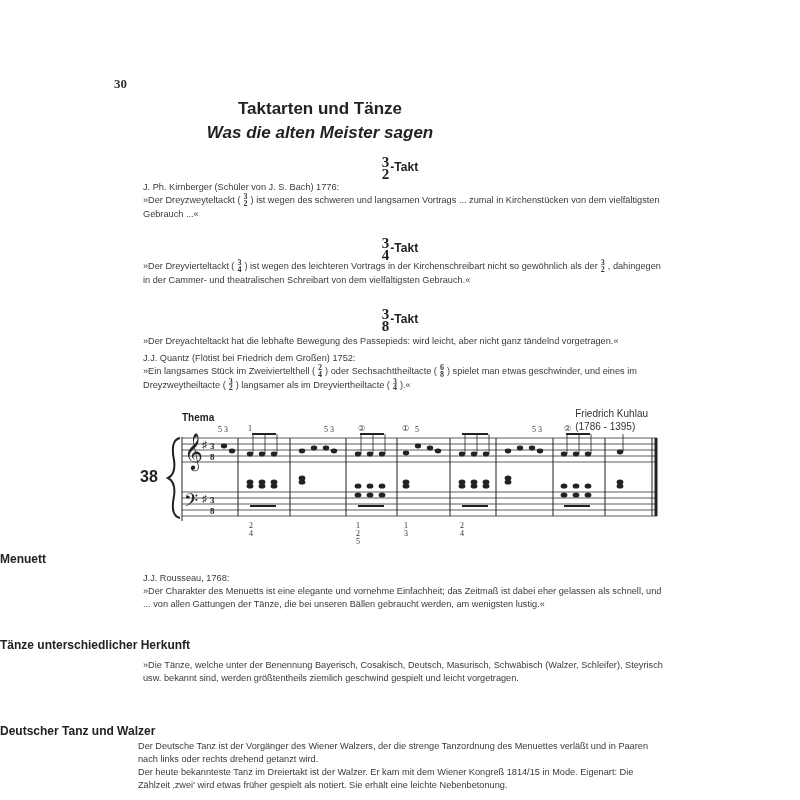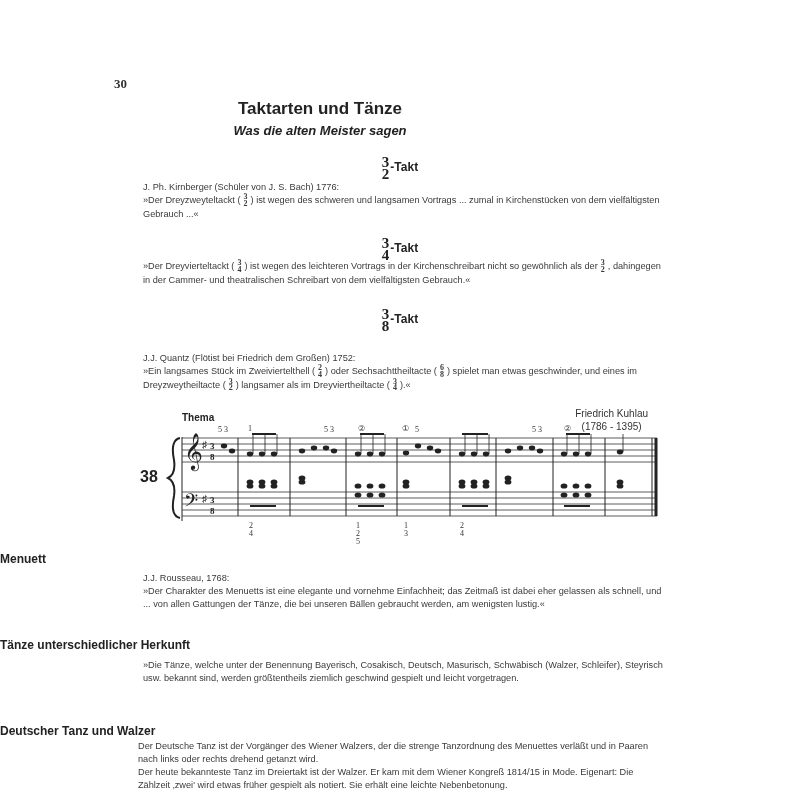--- a/index.html
+++ b/index.html
@@ -2,28 +2,28 @@
 <html><head>
 <meta charset="utf-8">
 <style>
   html, body { margin: 0; padding: 0; background: #ffffff; }
   body { width: 800px; height: 800px; position: relative; overflow: hidden; color: #2a2a2a;
          font-family: "Liberation Sans", sans-serif; }
   .page { position: absolute; left: 0; top: 0; width: 800px; height: 800px; margin-top: 44px; }
   .pgnum { position: absolute; left: 114px; top: 32px; font-family: "Liberation Serif", serif; font-size: 13px; font-weight: bold; color: #333; }
   .title { position: absolute; left: 0; width: 640px; text-align: center; font-weight: bold; color: #222; }
   .t1 { top: 55px; font-size: 17px; }
-  .t2 { top: 79px; font-size: 13px; font-style: italic; }
+  .t2 { top: 79px; font-size: 17px; font-style: italic; }
   .takt { position: absolute; left: 0; width: 800px; text-align: center; font-weight: bold; font-size: 12px; color: #222; }
   .frac { display: inline-flex; flex-direction: column; align-items: center; vertical-align: middle;
           font-family: "Liberation Serif", serif; font-weight: bold; line-height: 0.8; font-size: 15px; margin-right: 1px; }
   .frac.small { font-size: 8px; line-height: 0.85; margin: 0 3px; }
   .para { position: absolute; left: 143px; width: 520px; font-size: 9.2px; line-height: 13px; color: #3a3a3a; }
   .h3 { position: absolute; left: 0; width: 800px; text-align: left; font-weight: bold; font-size: 12px; color: #222; }
-  .composer { position: absolute; right: 152px; top: 363px; text-align: center; font-size: 10px; line-height: 13px; color: #333; }
+  .composer { position: absolute; right: 152px; top: 363px; text-align: left; font-size: 10px; line-height: 13px; color: #333; }
   .thema { position: absolute; left: 182px; top: 368px; font-weight: bold; font-size: 10px; color: #222; }
   .score { position: absolute; left: 140px; top: 380px; }
   .footer { position: absolute; left: 116px; top: 770px; font-size: 8px; color: #444; }
 </style>
 </head>
 <body>
 
 <div class="page">
 
   <div class="pgnum">30</div>
@@ -59,20 +59,21 @@
         <span>2</span>
       </span><span>, dahingegen in der Cammer- und theatralischen Schreibart von dem vielfältigsten Gebrauch.«</span>
   </div>
 
   <div class="takt" style="top:264px">
     <span class="frac">
         <span>3</span>
         <span>8</span>
       </span><span>-Takt</span>
   </div>
+  <div class="para" style="top:291px">»Der Dreyachteltackt hat die lebhafte Bewegung des Passepieds: wird leicht, aber nicht ganz tändelnd vorgetragen.«</div>
   <div class="para" style="top:308px">
     <div>J.J. Quantz (Flötist bei Friedrich dem Großen) 1752:</div>
     <div><span>»Ein langsames Stück im Zweiviertelthell (</span><span class="frac small">
           <span>2</span>
           <span>4</span>
         </span><span>) oder Sechsachttheiltacte (</span><span class="frac small">
           <span>6</span>
           <span>8</span>
         </span><span>) spielet man etwas geschwinder, und eines im Dreyzweytheiltacte (</span><span class="frac small">
           <span>3</span>

